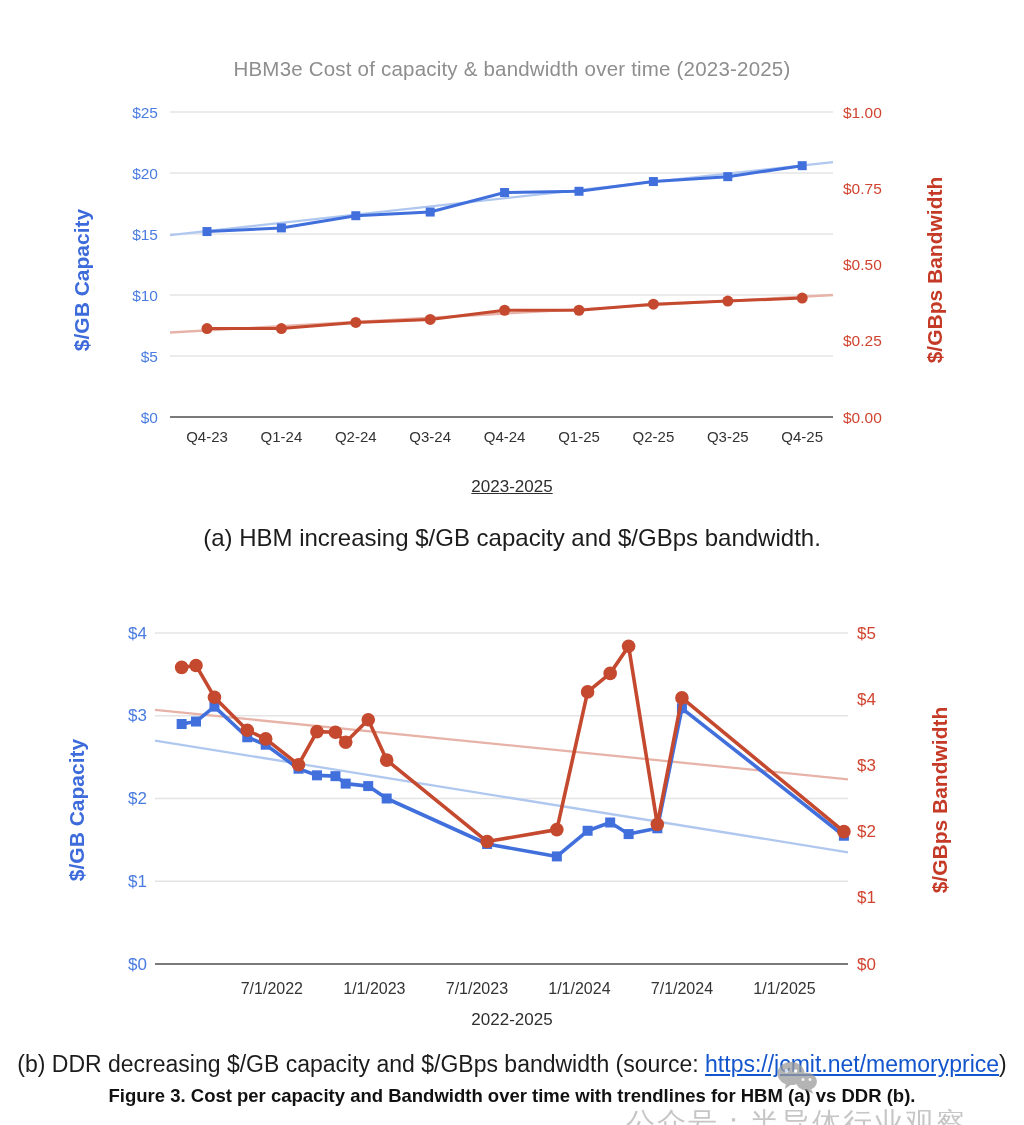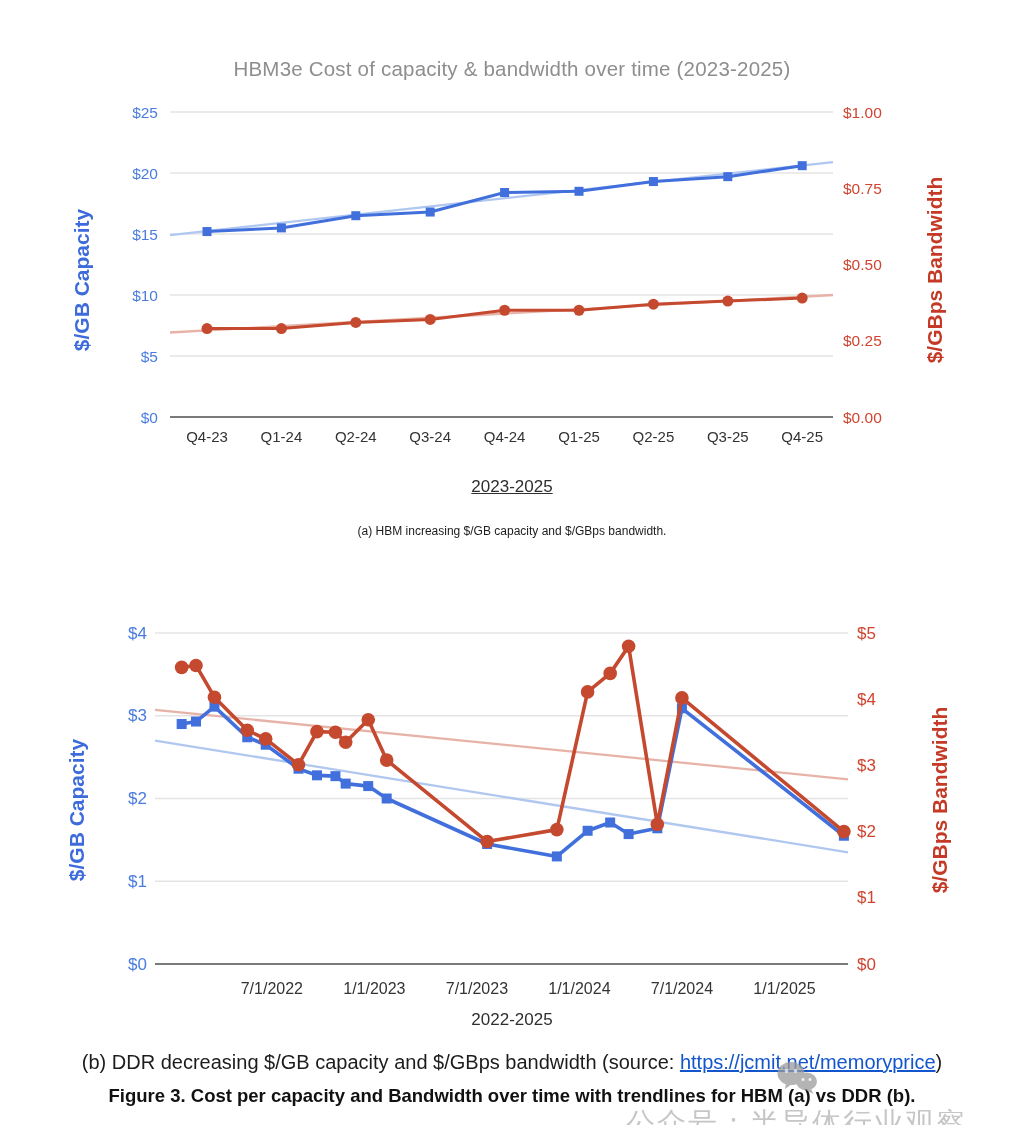--- a/index.html
+++ b/index.html
@@ -2,22 +2,22 @@
 <html><head>
 <meta charset="utf-8">
 <style>
   html,body{margin:0;padding:0;background:#ffffff;}
   .page{position:relative;width:1024px;height:1125px;background:#fff;overflow:hidden;
         font-family:"Liberation Sans",sans-serif;}
   .chart-title{position:absolute;left:0;width:1024px;text-align:center;
         color:#8e8e8e;font-size:20.5px;letter-spacing:.2px;}
   .x-axis-title{position:absolute;left:0;width:1024px;text-align:center;
         color:#2e2e2e;font-size:17px;}
-  .caption{position:absolute;left:0;width:1024px;text-align:center;color:#1c1c1c;font-size:12px;}
-  .caption-b{font-size:20px;}
+  .caption{position:absolute;left:0;width:1024px;text-align:center;color:#1c1c1c;font-size:24px;}
+  .caption-b{font-size:23px;}
   .figure-caption{position:absolute;left:0;width:1024px;text-align:center;
         color:#111;font-size:18.5px;font-weight:bold;}
   .axis-title{position:absolute;width:320px;height:30px;text-align:center;
         font-weight:bold;font-size:21px;transform:rotate(-90deg);white-space:nowrap;}
   .axis-title.blue{color:#3d6bdb;}
   .axis-title.red{color:#c43a27;}
   svg.chart{position:absolute;left:0;width:1024px;overflow:visible;}
   a.src-link{color:#1355cc;text-decoration:underline;cursor:pointer;}
   .watermark{position:absolute;display:flex;align-items:center;gap:8px;opacity:.75;
         pointer-events:none;}

